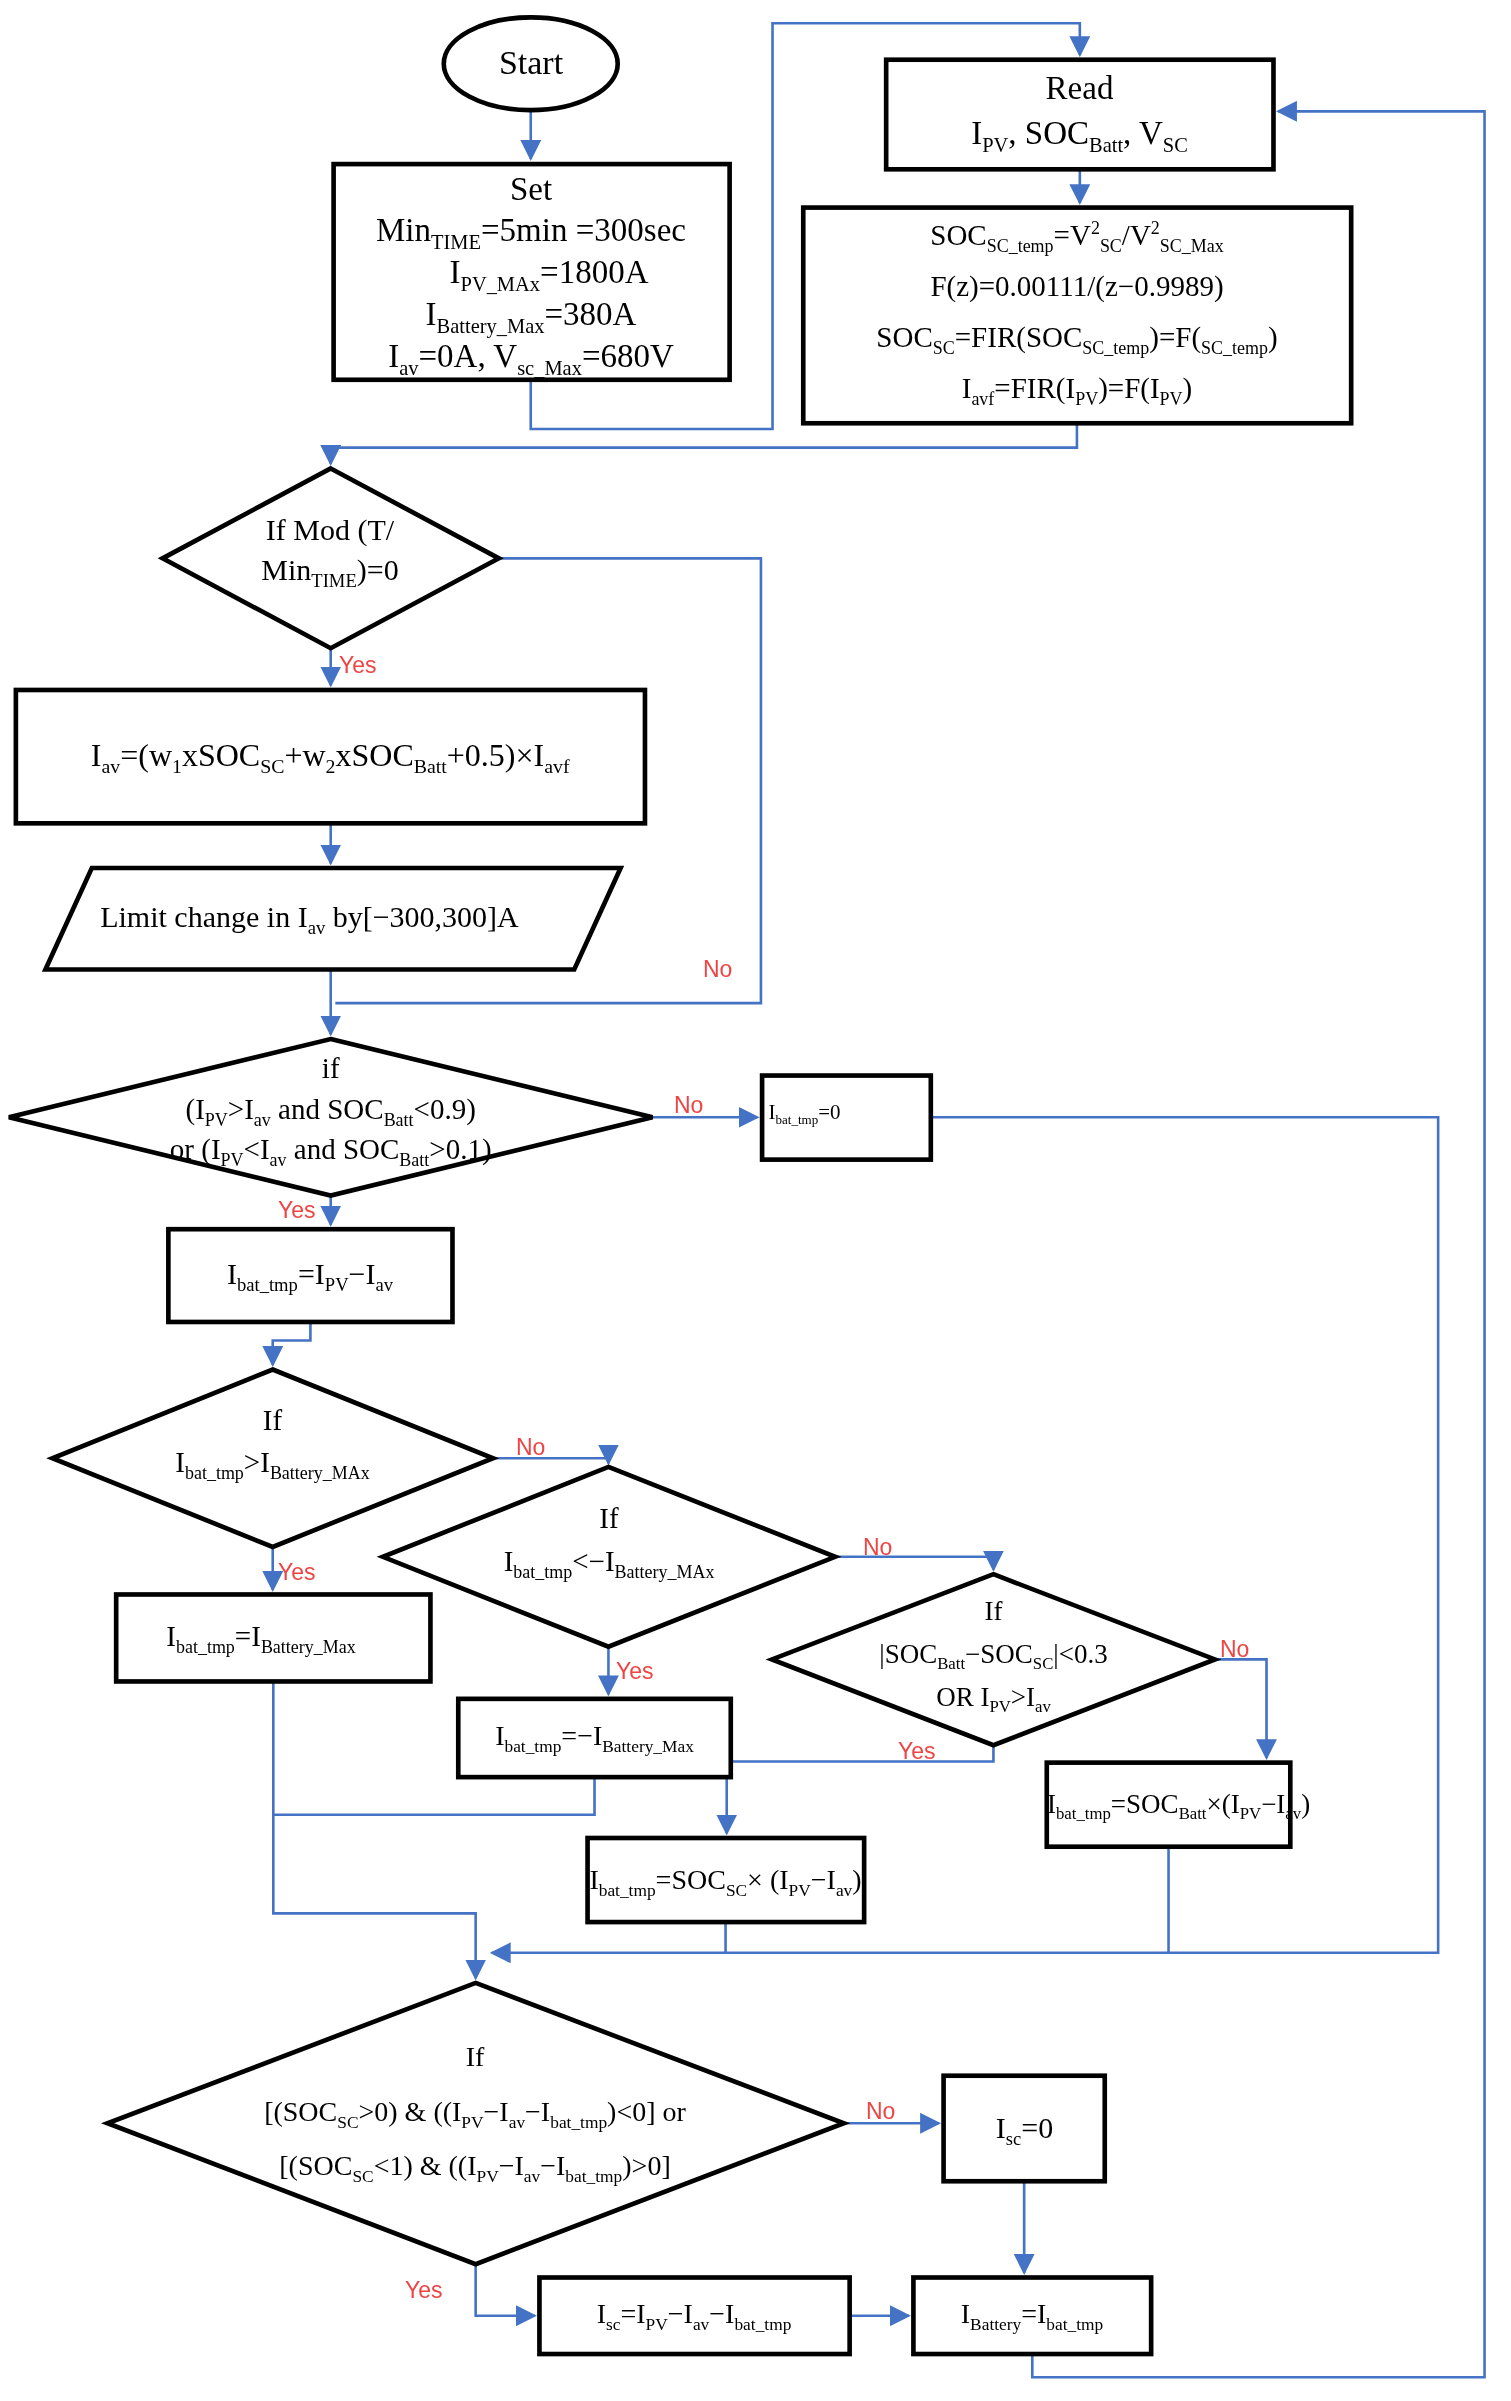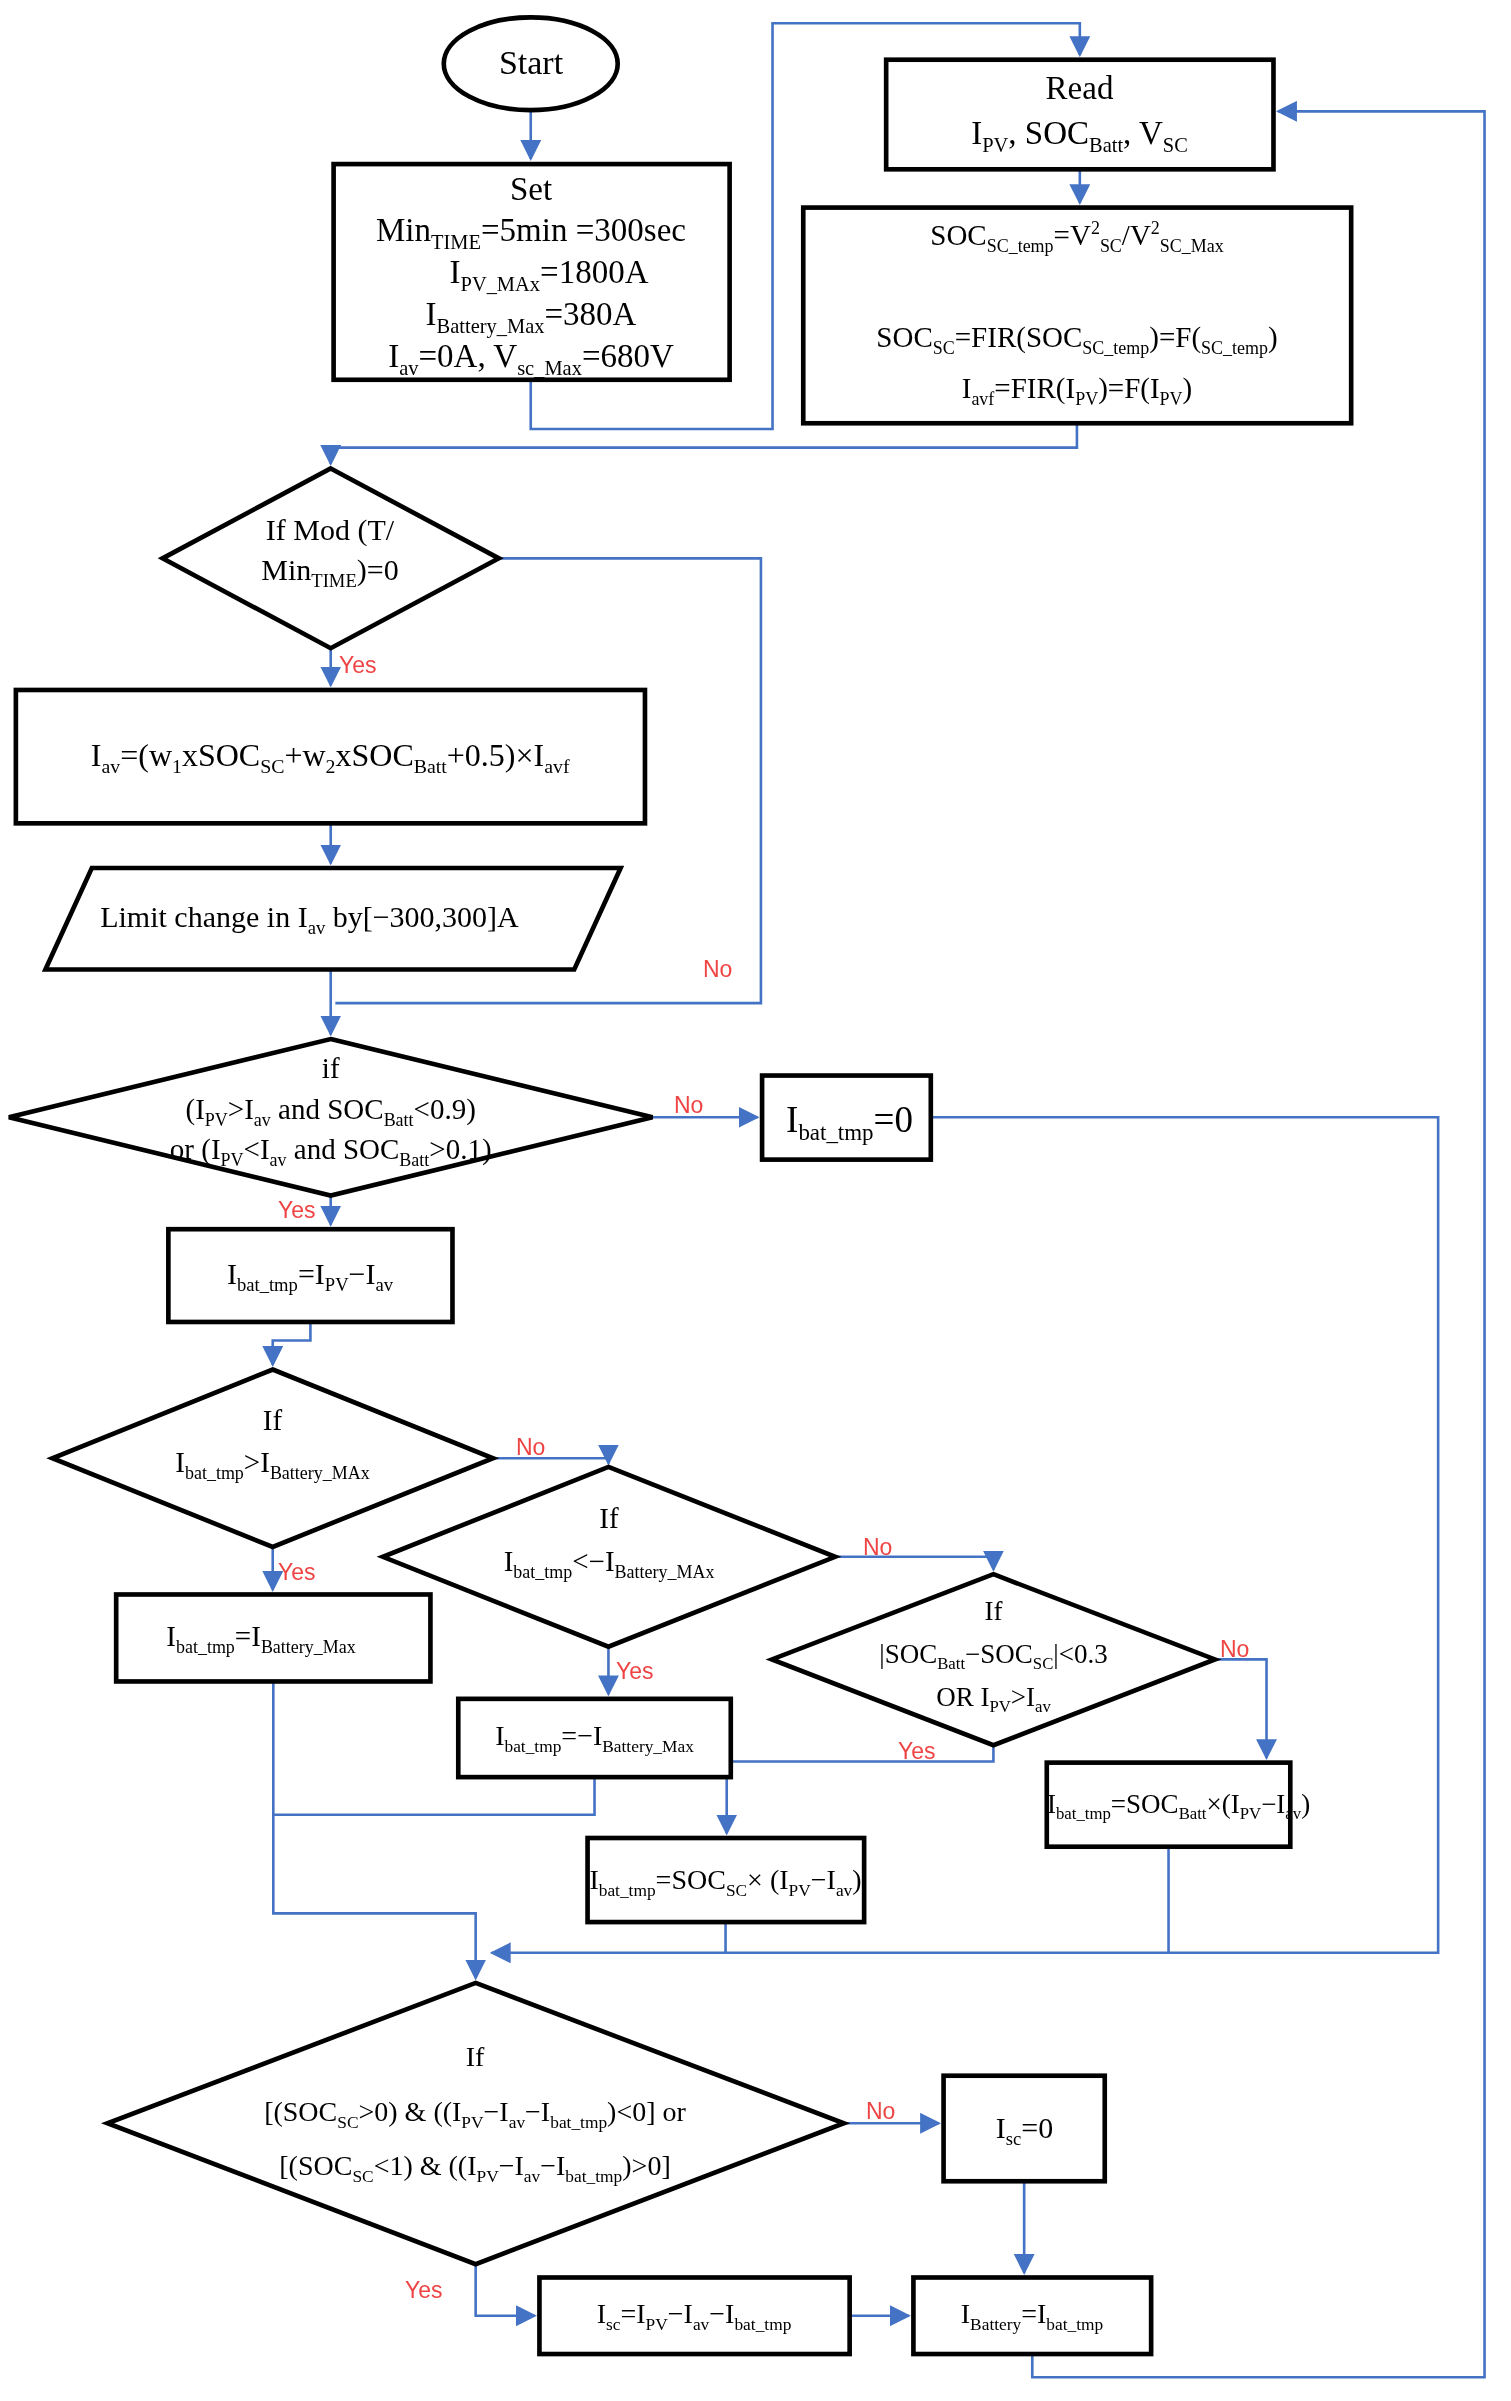--- a/index.html
+++ b/index.html
@@ -84,35 +84,36 @@
   <div class="t" style="left:333px;top:172px;width:396px;font-size:33px;">Set</div>
   <div class="t" style="left:333px;top:213px;width:396px;font-size:33px;">Min<sub>TIME</sub>=5min =300sec</div>
   <div class="t" style="left:333px;top:255px;width:396px;font-size:33px;padding-left:18px;">I<sub>PV_MAx</sub>=1800A</div>
   <div class="t" style="left:333px;top:297px;width:396px;font-size:33px;">I<sub>Battery_Max</sub>=380A</div>
   <div class="t" style="left:333px;top:339px;width:396px;font-size:33px;">I<sub>av</sub>=0A,  V<sub>sc_Max</sub>=680V</div>
 
   <div class="t" style="left:886px;top:71px;width:387px;font-size:33px;">Read</div>
   <div class="t" style="left:886px;top:116px;width:387px;font-size:33px;">I<sub>PV</sub>, SOC<sub>Batt</sub>, V<sub>SC</sub></div>
 
   <div class="t" style="left:803px;top:220px;width:548px;font-size:29px;">SOC<sub>SC_temp</sub>=V<sup>2</sup><sub>SC</sub>/V<sup>2</sup><sub>SC_Max</sub></div>
+  <div class="t" style="left:803px;top:271px;width:548px;font-size:29px;">F(z)=0.00111/(z−0.9989)</div>
   <div class="t" style="left:803px;top:322px;width:548px;font-size:29px;">SOC<sub>SC</sub>=FIR(SOC<sub>SC_temp</sub>)=F(<sub>SC_temp</sub>)</div>
   <div class="t" style="left:803px;top:373px;width:548px;font-size:29px;">I<sub>avf</sub>=FIR(I<sub>PV</sub>)=F(I<sub>PV</sub>)</div>
 
   <div class="t" style="left:162px;top:514px;width:336px;font-size:30px;">If Mod (T/</div>
   <div class="t" style="left:162px;top:554px;width:336px;font-size:30px;">Min<sub>TIME</sub>)=0</div>
 
   <div class="t" style="left:15.7px;top:739px;width:629px;font-size:32px;">I<sub>av</sub>=(w<sub>1</sub>xSOC<sub>SC</sub>+w<sub>2</sub>xSOC<sub>Batt</sub>+0.5)×I<sub>avf</sub></div>
 
   <div class="t" style="left:45px;top:901px;width:529px;font-size:30px;">Limit change in I<sub>av</sub> by[−300,300]A</div>
 
   <div class="t" style="left:8.7px;top:1053px;width:644px;font-size:29px;">if</div>
   <div class="t" style="left:8.7px;top:1094px;width:644px;font-size:29px;">(I<sub>PV</sub>&gt;I<sub>av</sub> and SOC<sub>Batt</sub>&lt;0.9)</div>
   <div class="t" style="left:8.7px;top:1134px;width:644px;font-size:29px;">or (I<sub>PV</sub>&lt;I<sub>av</sub> and SOC<sub>Batt</sub>&gt;0.1)</div>
 
-  <div class="t" style="left:765px;top:1101px;width:169px;font-size:37px;">I<sub>bat_tmp</sub>=0</div>
+  <div class="t" style="left:720px;top:1101px;width:169px;font-size:21px;">I<sub>bat_tmp</sub>=0</div>
 
   <div class="t" style="left:168px;top:1258px;width:284px;font-size:30px;">I<sub>bat_tmp</sub>=I<sub>PV</sub>−I<sub>av</sub></div>
 
   <div class="t" style="left:52px;top:1405px;width:441px;font-size:29px;">If</div>
   <div class="t" style="left:52px;top:1447px;width:441px;font-size:29px;">I<sub>bat_tmp</sub>&gt;I<sub>Battery_MAx</sub></div>
 
   <div class="t" style="left:104px;top:1621px;width:314px;font-size:29px;">I<sub>bat_tmp</sub>=I<sub>Battery_Max</sub></div>
 
   <div class="t" style="left:383px;top:1503px;width:452px;font-size:29px;">If</div>
   <div class="t" style="left:383px;top:1546px;width:452px;font-size:29px;">I<sub>bat_tmp</sub>&lt;−I<sub>Battery_MAx</sub></div>

